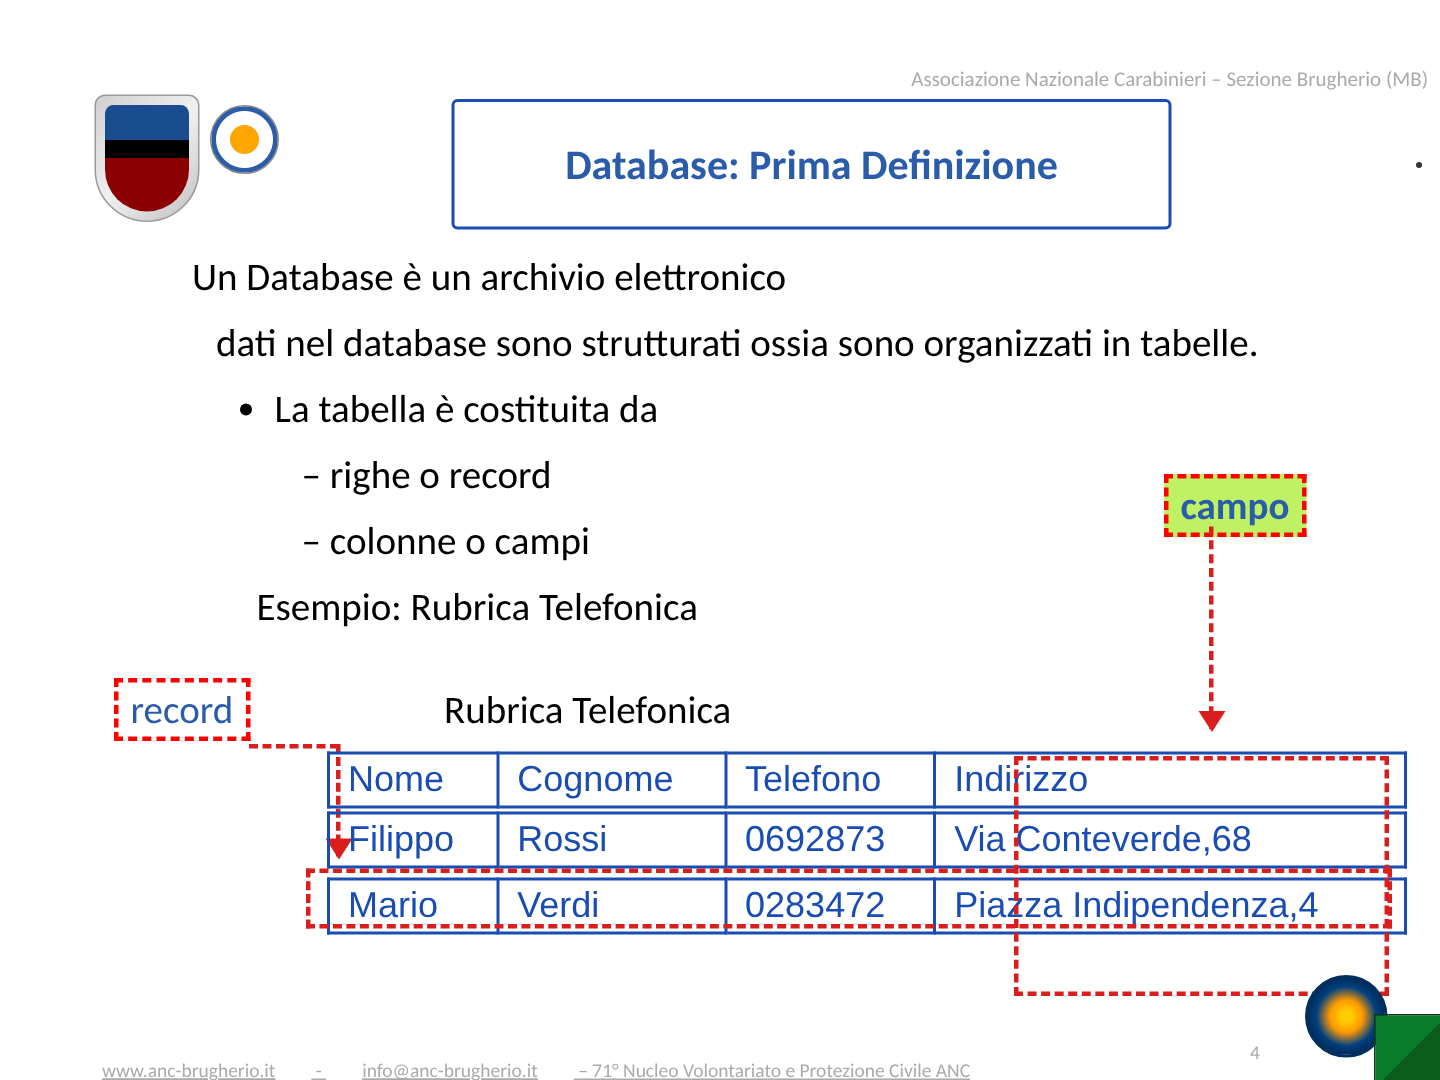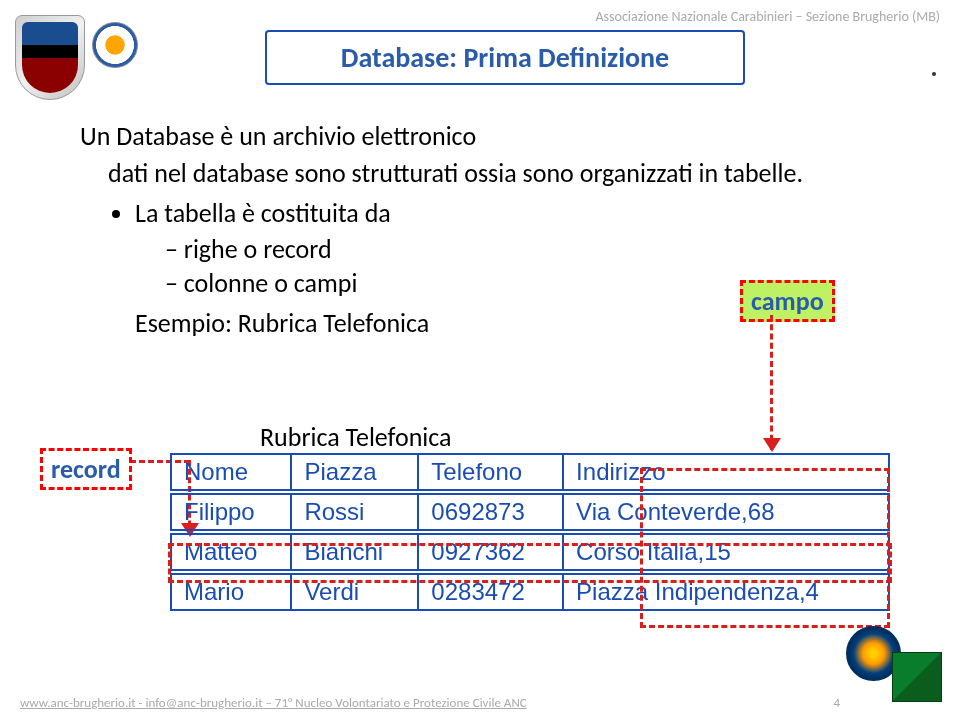--- a/index.html
+++ b/index.html
@@ -1,15 +1,15 @@
 <!DOCTYPE html>
 <html><head>
 <meta charset="utf-8">
 <style>
-  * { box-sizing: border-box; margin: 0; padding: 0; }
+  * { box-sizing: border-box; margin: 12px; padding: 0; }
   body {
     width: 960px;
     height: 720px;
     font-family: Calibri, Arial, sans-serif;
     background: #fff;
     position: relative;
     overflow: hidden;
   }
   .top-right-text {
     position: absolute;
@@ -53,21 +53,21 @@
     height: 46px;
     border-radius: 50%;
     background: radial-gradient(circle, #ffa500 30%, #fff 32%, #fff 60%, #2a5caa 62%);
     border: 1px solid #888;
   }
   .title-box {
     position: absolute;
     top: 30px;
     left: 265px;
     width: 480px;
-    padding: 8px 12px;
+    padding: 24px 12px;
     border: 2px solid #1a4db3;
     border-radius: 4px;
     font-size: 28px;
     font-weight: bold;
     color: #2a5caa;
     text-align: center;
     background: #fff;
   }
   .dot {
     position: absolute;
@@ -100,26 +100,26 @@
     left: 740px;
     border: 3px dashed #ff0000;
     padding: 2px 8px;
     color: #2a5caa;
     font-weight: bold;
     font-size: 26px;
     background: #bef264;
   }
   .record-label {
     position: absolute;
-    top: 448px;
+    top: 416px;
     left: 40px;
     border: 3px dashed #ff0000;
     padding: 2px 8px;
     color: #2a5caa;
-    font-weight: bold;
+    font-weight: normal;
     font-size: 26px;
     background: #fff;
     z-index: 10;
   }
   .arrow-campo {
     position: absolute;
     top: 315px;
     left: 770px;
     width: 0;
     height: 135px;
@@ -275,42 +275,36 @@
 <div class="arrow-record-h"></div>
 <div class="arrow-record-v"></div>
 
 <div class="rubrica-caption">Rubrica Telefonica</div>
 
 <div class="table-wrap">
   <table class="rubrica">
     <tbody>
         <tr>
       <th>Nome</th>
-      <th>Piazza</th>
+      <th>Cognome</th>
       <th>Telefono</th>
       <th>Indirizzo</th>
     </tr>
     <tr class="spacer">
           <td colspan="4"></td>
         </tr>
     <tr>
       <td>Filippo</td>
       <td>Rossi</td>
       <td>0692873</td>
       <td>Via Conteverde,68</td>
     </tr>
     <tr class="spacer">
           <td colspan="4"></td>
         </tr>
-    <tr>
-      <td>Matteo</td>
-      <td>Bianchi</td>
-      <td>0927362</td>
-      <td>Corso Italia,15</td>
-    </tr>
     <tr class="spacer">
           <td colspan="4"></td>
         </tr>
     <tr>
       <td>Mario</td>
       <td>Verdi</td>
       <td>0283472</td>
       <td>Piazza Indipendenza,4</td>
     </tr>
   </tbody>

